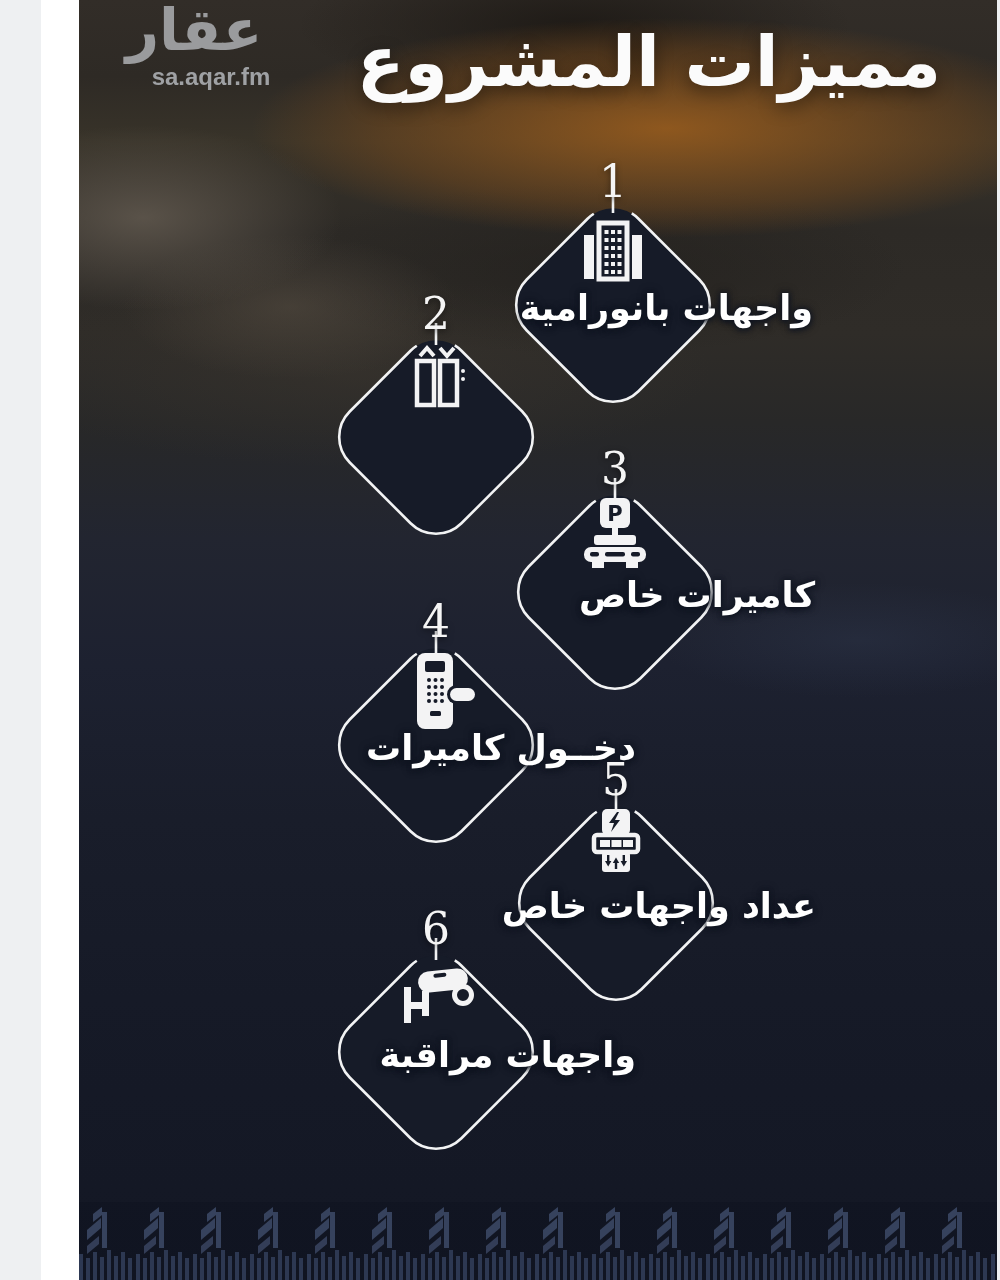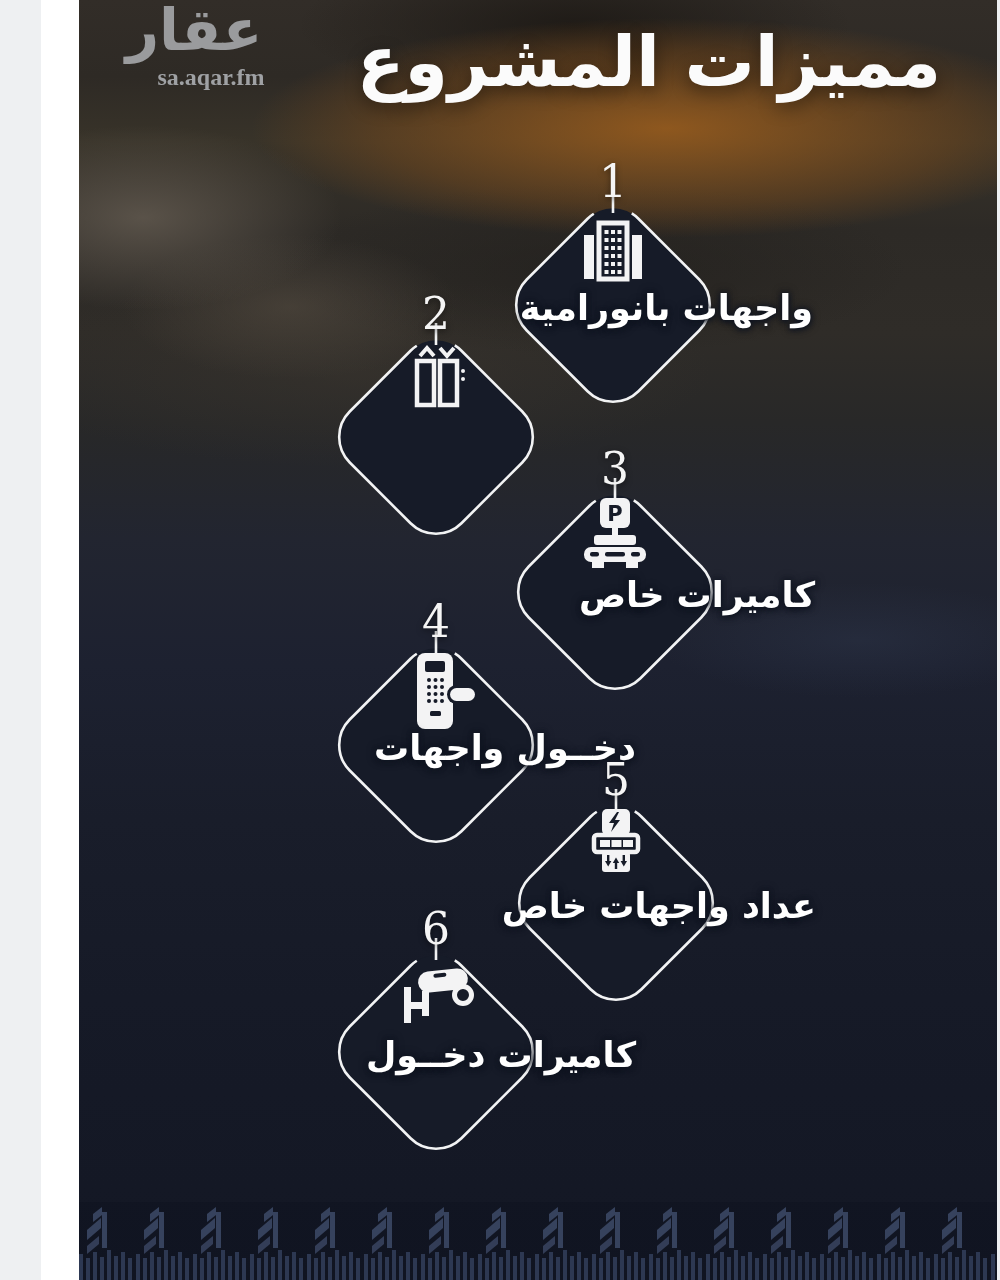--- a/index.html
+++ b/index.html
@@ -31,21 +31,21 @@
       radial-gradient(30% 6% at 85% 50%, rgba(70,85,115,.18), rgba(70,85,115,0) 75%),
       linear-gradient(180deg,#322d28 0%,#2e2a25 6%,#383329 11%,#2d2a26 18%,#2f2c28 26%,#282828 33%,#222530 42%,#1d2130 52%,#191d2a 64%,#161a27 78%,#131724 100%);
     margin-left: 38px;
   }
   .logo{
     position:absolute;left:30px;top:-6px;width:170px;text-align:center;
     color:var(--logo-gray);font-weight:bold;font-size:58px;line-height:72px;
   }
   .logo-site{
     position:absolute;left:62px;top:62px;width:140px;text-align:center;
-    color:#9fa1a4;font-family:Liberation Serif, serif;font-weight:bold;font-size:24px;line-height:30px;
+    color:#9fa1a4;font-family:Liberation Sans, sans-serif;font-weight:bold;font-size:24px;line-height:30px;
   }
   .poster-title{
     position:absolute;left:230px;top:10px;width:680px;text-align:center;
     color:#fbfbfb;font-weight:bold;font-size:70px;line-height:104px;
     text-shadow:0 5px 18px rgba(0,0,0,.45);
   }
   .feature{position:absolute;width:340px;height:340px;}
   .feature svg.diamond{position:absolute;left:0;top:0;}
   .diamond rect.dshape{fill:var(--fill);stroke:var(--line);stroke-width:2.6;}
   .diamond line.tick{stroke:var(--line);stroke-width:2.6;}
@@ -172,21 +172,21 @@
             <circle cx="44.5" cy="47" r="2"></circle>
             <circle cx="51" cy="47" r="2"></circle>
           <circle cx="38" cy="54" r="2"></circle>
             <circle cx="44.5" cy="54" r="2"></circle>
             <circle cx="51" cy="54" r="2"></circle>
         </g>
         <rect class="ic-d" x="56" y="38" width="30" height="19" rx="9.5"></rect>
         <rect class="ic-w" x="59" y="41" width="25" height="13" rx="6.5"></rect>
         <rect class="ic-d" x="39" y="64" width="11" height="5" rx="1.5"></rect>
       </svg>
-      <div class="label" dir="rtl">دخــول واجهات</div>
+      <div class="label" dir="rtl">دخــول كاميرات</div>
     </div>
 
     <div class="feature" style="left:367px;top:733px;">
       <svg class="diamond" width="340" height="340" viewBox="0 0 340 340">
         <rect class="dshape" x="91" y="91" width="158" height="158" rx="36" transform="rotate(45 170 170)" pathLength="100" stroke-dasharray="91.5 7"></rect>
         <line class="tick" x1="170" y1="56" x2="170" y2="78"></line>
       </svg>
       <div class="num">5</div>
       <svg class="icon" viewBox="0 0 90 90">
         <rect class="ic-w" x="31" y="4" width="28" height="26" rx="5"></rect>
@@ -217,21 +217,21 @@
       <svg class="icon" viewBox="0 0 90 90">
         <rect class="ic-w" x="13" y="33" width="7" height="36"></rect>
         <rect class="ic-w" x="20" y="48" width="13" height="7"></rect>
         <rect class="ic-w" x="31" y="37" width="7" height="25"></rect>
         <g transform="rotate(-6 52 27)">
           <rect class="ic-w" x="27" y="16" width="50" height="21" rx="10.5"></rect>
           <rect class="ic-d" x="43" y="19" width="13" height="4" rx="2"></rect>
         </g>
         <circle class="ic-s" cx="72" cy="41" r="8.5" stroke-width="5"></circle>
       </svg>
-      <div class="label" dir="rtl">كاميرات دخــول</div>
+      <div class="label" dir="rtl">واجهات مراقبة</div>
     </div>
 
     <svg class="footer-band" viewBox="0 0 918 78" preserveAspectRatio="none">
       <defs>
         <pattern id="wm" width="57" height="78" patternUnits="userSpaceOnUse">
           <g fill="#36425d">
             <path d="M14 12 L23 5 V13 L14 20 Z"></path>
             <path d="M8 28 L22 16 V26 L8 38 Z"></path>
             <path d="M8 44 L20 34 V42 L8 52 Z" opacity="0.9"></path>
             <rect x="23" y="10" width="5" height="36"></rect>

